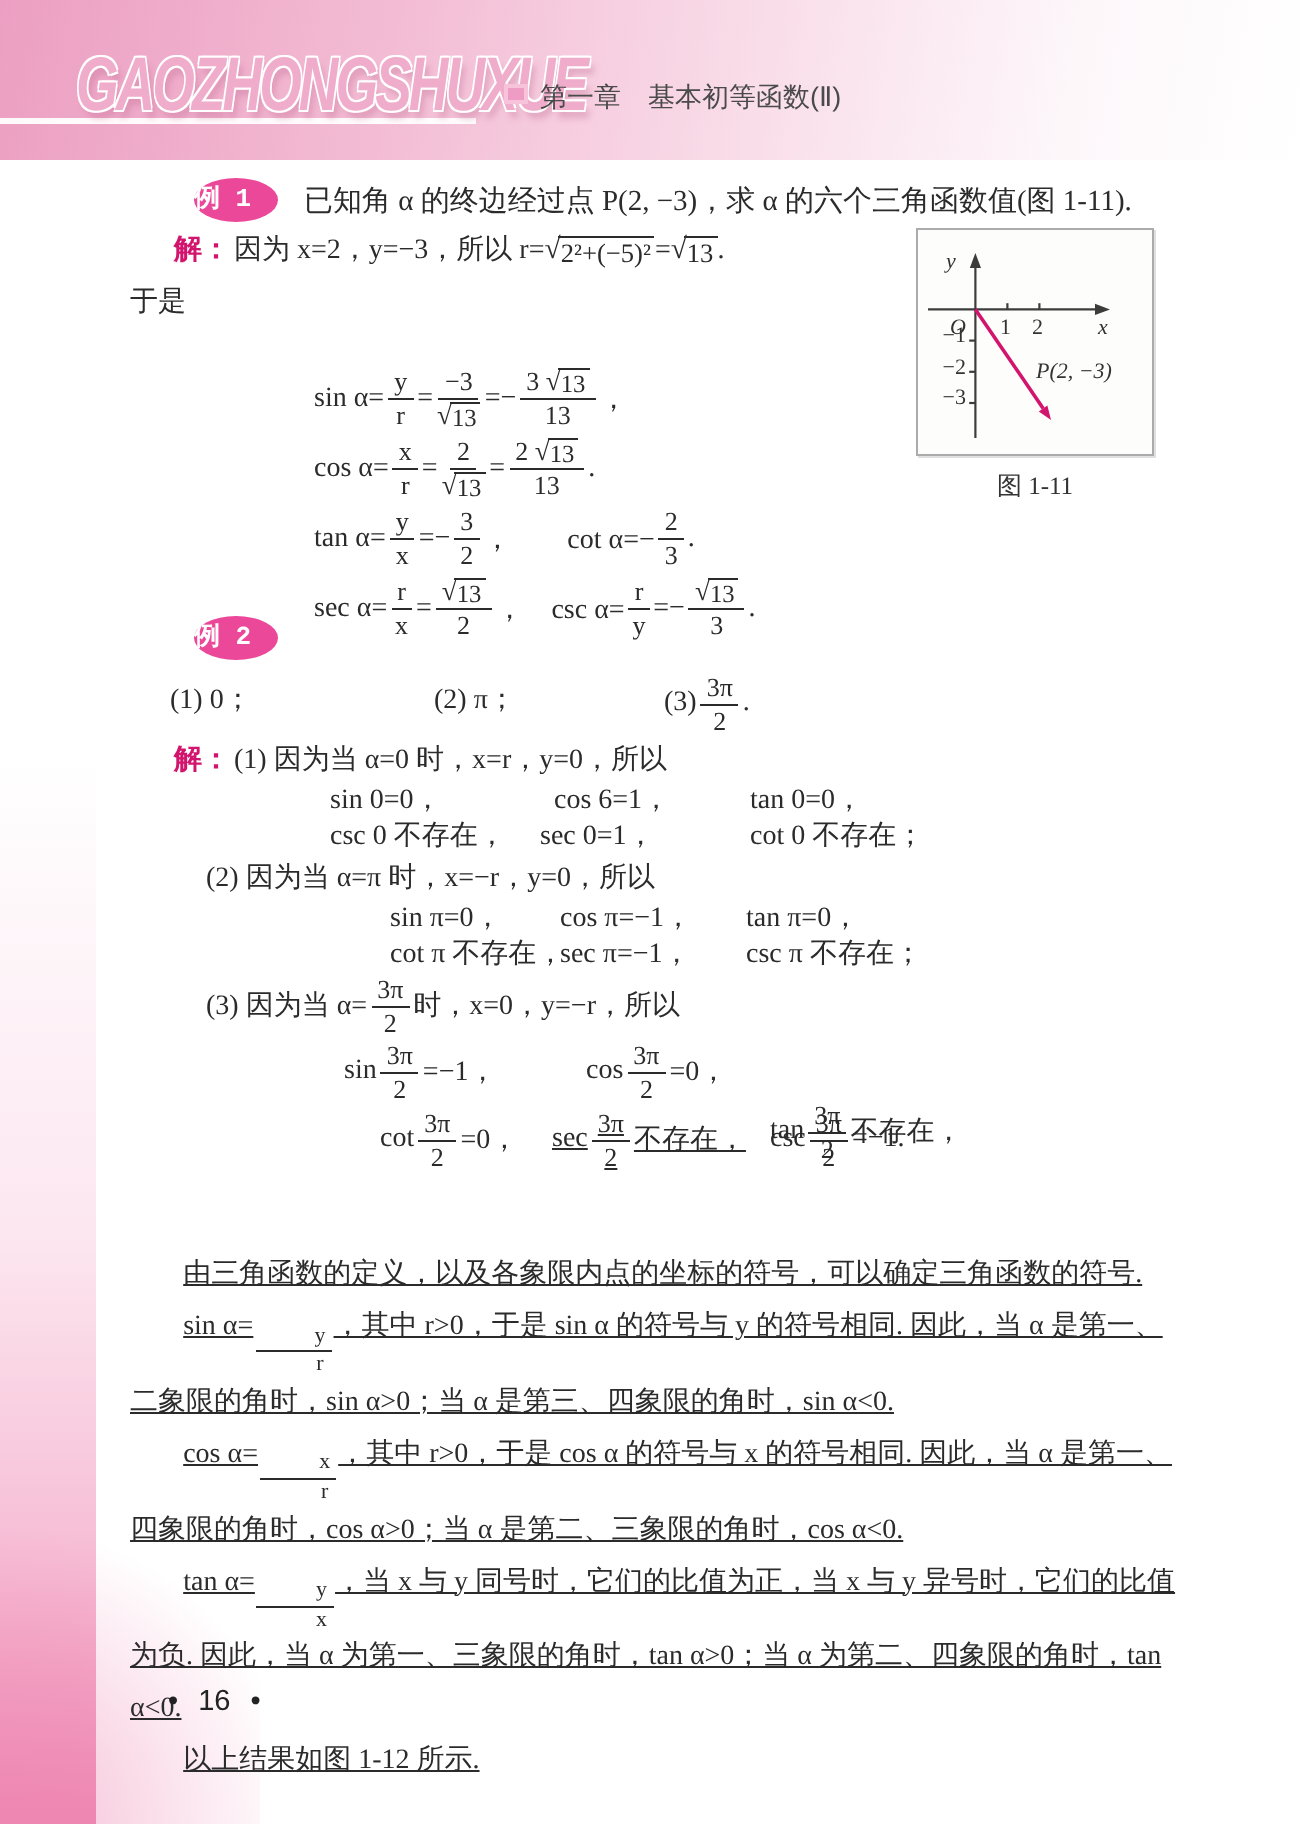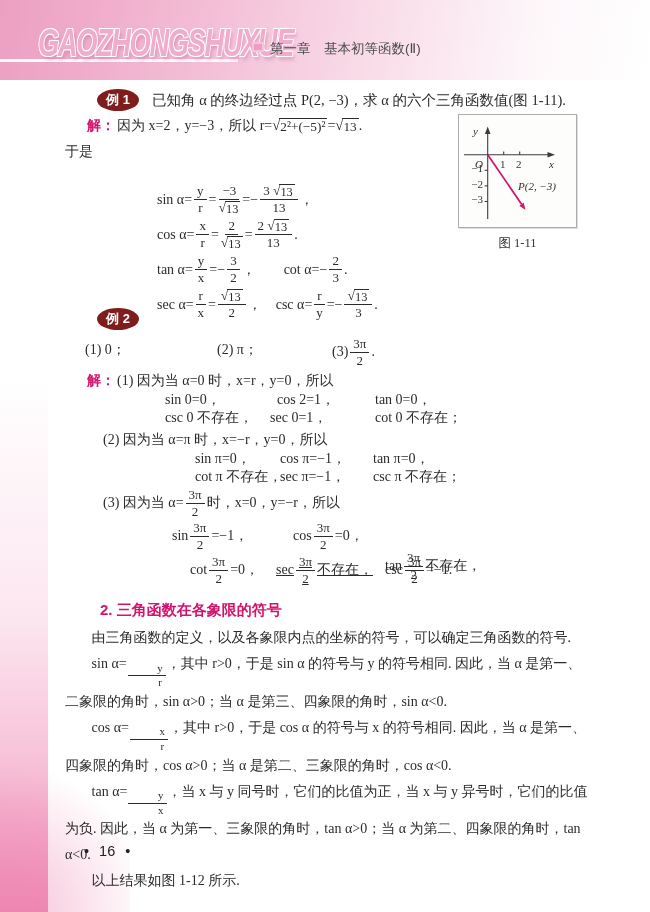--- a/index.html
+++ b/index.html
@@ -21,44 +21,44 @@
 
   
   .left-strip{left:0;top:380px;width:48px;height:532px;
     background:linear-gradient(to bottom,rgba(246,183,210,0) 0%,rgba(244,166,200,.28) 45%,rgba(241,148,186,.62) 75%,#ee86b2 100%);}
   .corner-glow{left:0;top:750px;width:130px;height:162px;
     background:radial-gradient(circle at 0 100%,rgba(238,134,178,.55),rgba(238,134,178,0) 72%);}
 
   
   .line{font-size:14px;line-height:20px;display:flex;align-items:flex-start;}
   .accent-label{color:#d3146e;font-weight:700;margin-right:2px;white-space:nowrap;}
-  .badge{display:inline-block;width:42px;height:22px;background:#7f1d1d;border-radius:50%;
-    color:#fff;font-family:Liberation Sans, sans-serif;font-weight:700;font-size:13px;
-    line-height:22px;text-align:center;flex:0 0 auto;}
+  .badge{display:inline-block;width:42px;height:22px;background:#ec4899;border-radius:50%;
+    color:#fff;font-family:Liberation Mono, monospace;font-weight:700;font-size:13px;
+    line-height:22px;text-align:left;flex:0 0 auto;}
   .ex-row{display:flex;align-items:center;}
   .ex-text{margin-left:13px;font-size:14.5px;}
 
   
   .math{font-size:14px;}
   .frac{display:inline-flex;flex-direction:column;align-items:center;vertical-align:-40%;
     line-height:1.05;margin:0 2px;font-size:13px;}
   .fr-n{border-bottom:1px solid currentColor;padding:0 3px 1px;}
   .fr-d{padding-top:1px;}
   .sq{display:inline-flex;align-items:flex-start;line-height:1;}
   .sq-r{font-size:1.05em;margin-right:-1px;}
   .sq-b{border-top:1px solid currentColor;padding:1px 2px 0 1px;font-size:.95em;}
   .eqrow{height:35px;display:flex;align-items:center;}
   .cellrow{height:19px;}
   .cell{position:absolute;top:0;font-size:14px;white-space:nowrap;}
   .fcell{position:absolute;top:0;height:32px;display:inline-flex;align-items:center;white-space:nowrap;}
 
   
   .sec-heading{font-size:15px;font-weight:700;color:#d3146e;
     font-family:"Liberation Sans",sans-serif;}
-  .paras{width:526px;font-size:14px;line-height:26px;}
+  .paras{width:526px;font-size:14px;line-height:26px;text-decoration:underline;}
   .para{margin:0;text-indent:1.9em;}
   .paras .frac{font-size:11px;vertical-align:-32%;margin:0 1px;}
 
   
   .figbox{left:458px;top:114px;width:117px;height:112px;background:#fdfdfc;
     border:1px solid #ababab;box-shadow:1px 1px 0 rgba(0,0,0,.12);}
   .flabel{position:absolute;font-size:11px;color:#333;white-space:nowrap;}
   .ital{font-style:italic;}
   .figcap{left:458px;top:235px;width:119px;text-align:center;font-size:12.5px;color:#333;}
 
@@ -201,21 +201,21 @@
         </span>.</span>
   </div>
 
   <div class="line abs" style="left:87px;top:371px;">
     <span class="accent-label">解：</span>
     <span>(1) 因为当 α=0 时，x=r，y=0，所以</span>
   </div>
 
   <div class="cellrow abs" style="left:65px;top:391px;width:530px;">
     <span class="cell" style="left:100px;">sin 0=0，</span>
-    <span class="cell" style="left:212px;">cos 2=1，</span>
+    <span class="cell" style="left:212px;">cos 6=1，</span>
     <span class="cell" style="left:310px;">tan 0=0，</span>
   </div>
   <div class="cellrow abs" style="left:65px;top:409px;width:530px;">
     <span class="cell" style="left:100px;">csc 0 不存在，</span>
     <span class="cell" style="left:205px;">sec 0=1，</span>
     <span class="cell" style="left:310px;">cot 0 不存在；</span>
   </div>
 
   <div class="line abs" style="left:103px;top:430px;">(2) 因为当 α=π 时，x=−r，y=0，所以</div>
 
@@ -257,21 +257,20 @@
     <span class="fcell math" style="left:211px;text-decoration:underline;">sec <span class="frac">
           <span class="fr-n">3π</span>
           <span class="fr-d">2</span>
         </span>不存在，</span>
     <span class="fcell math" style="left:320px;">csc <span class="frac">
           <span class="fr-n">3π</span>
           <span class="fr-d">2</span>
         </span>=−1.</span>
   </div>
 
-  <div class="sec-heading abs" style="left:100px;top:601px;">2. 三角函数在各象限的符号</div>
 
   <div class="paras abs" style="left:65px;top:625px;">
     <p class="para">由三角函数的定义，以及各象限内点的坐标的符号，可以确定三角函数的符号.</p>
     <p class="para math">sin α=<span class="frac">
           <span class="fr-n">y</span>
           <span class="fr-d">r</span>
         </span>，其中 r&gt;0，于是 sin α 的符号与 y 的符号相同. 因此，当 α 是第一、二象限的角时，sin α&gt;0；当 α 是第三、四象限的角时，sin α&lt;0.</p>
     <p class="para math">cos α=<span class="frac">
           <span class="fr-n">x</span>
           <span class="fr-d">r</span>

